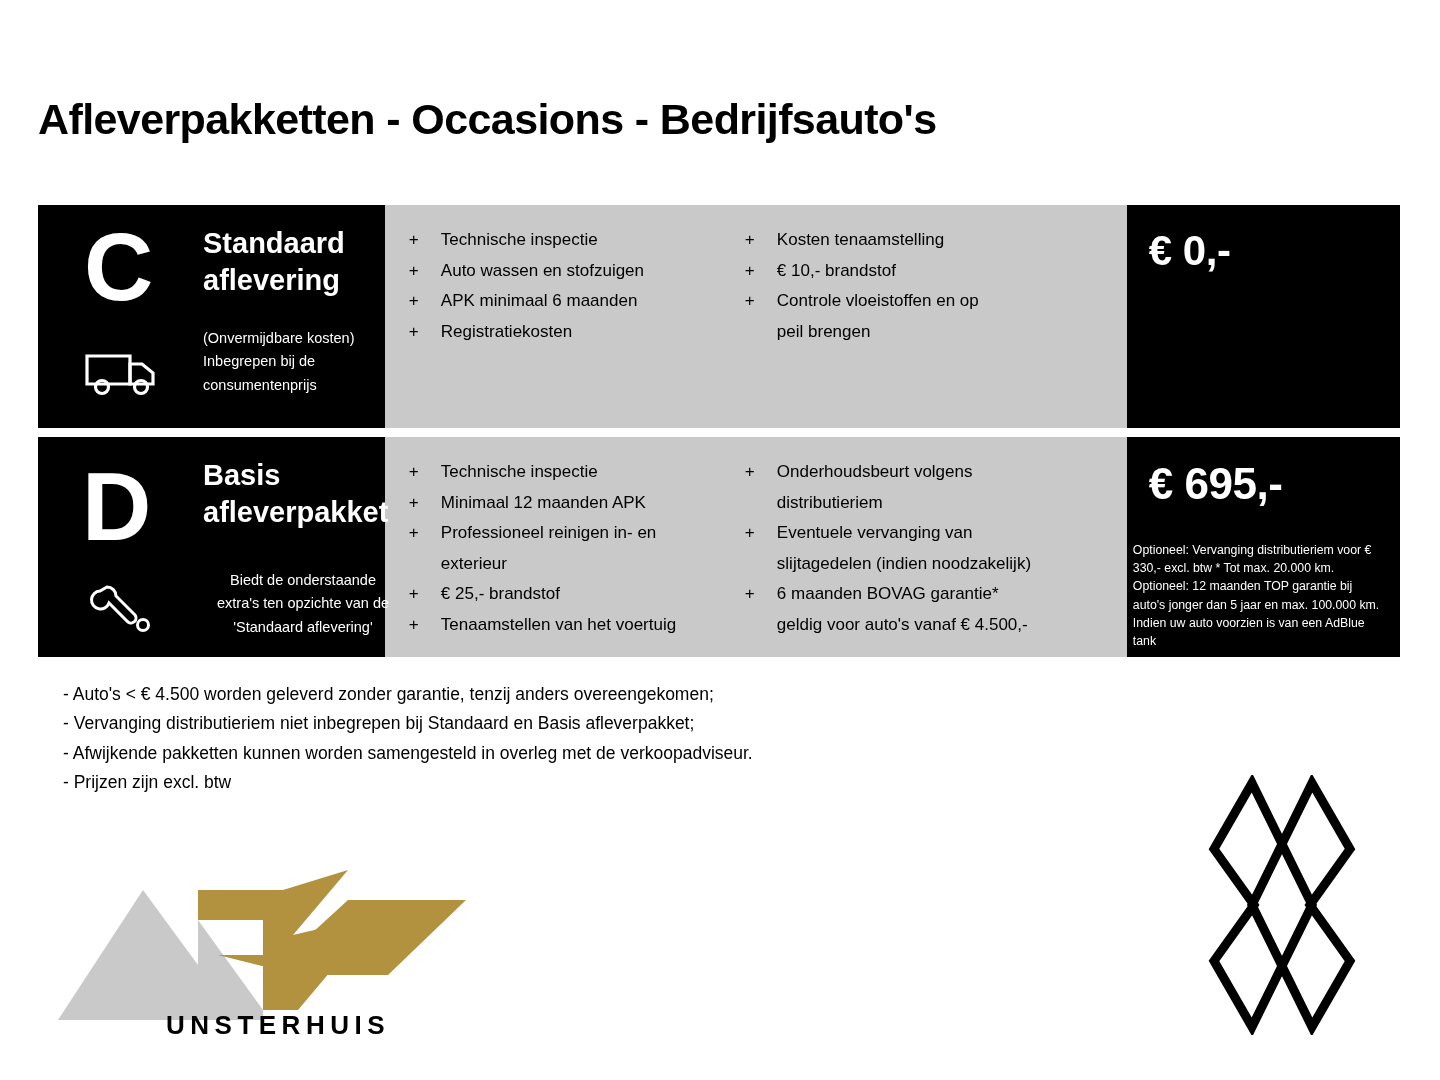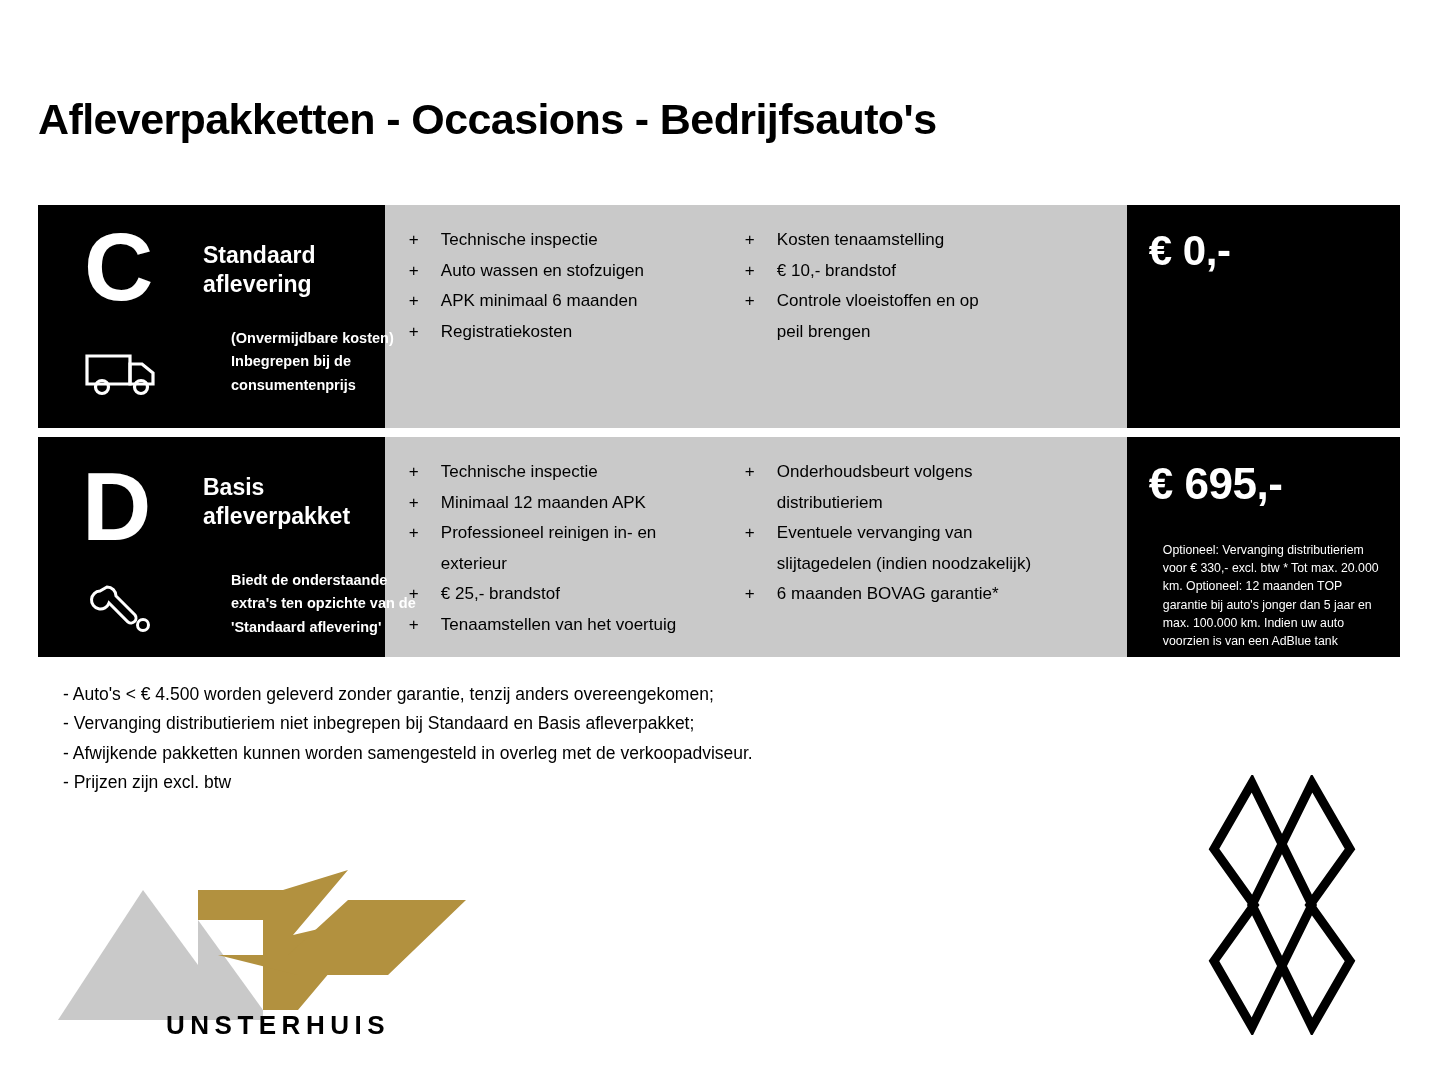--- a/index.html
+++ b/index.html
@@ -44,34 +44,33 @@
     left: 46px; top: 14px;
     font-size: 96px;
     font-weight: bold;
     line-height: 1;
     color: #fff;
   }
   #row-d .pkg-letter { left: 44px; top: 22px; }
 
   .pkg-name {
     position: absolute;
-    left: 165px; top: 36px;
-    font-size: 23px;
+    left: 165px; top: 20px;
+    font-size: 29px;
     font-weight: bold;
     line-height: 1.28;
     width: 200px;
   }
   .pkg-sub {
     position: absolute;
     left: 165px;
     font-size: 14.5px;
     line-height: 1.62;
-    font-weight: bold;
+    font-weight: normal;
     width: 200px;
-    margin-left: 28px;
   }
   #row-c .pkg-sub { top: 122px; }
   #row-d .pkg-sub { top: 132px; }
 
   .pkg-icon {
     position: absolute;
     left: 46px; bottom: 28px;
     width: 74px; height: 54px;
   }
   #row-d .pkg-icon { bottom: 22px; left: 50px; }
@@ -111,21 +110,21 @@
   }
   .price-val {
     font-size: 42px;
     font-weight: bold;
     letter-spacing: -0.5px;
     white-space: nowrap;
   }
   #row-d .price-val { font-size: 44px; }
   .price-note {
     position: absolute;
-    left: 36px; right: 12px;
+    left: 6px; right: 12px;
     top: 104px;
     font-size: 12.3px;
     line-height: 1.48;
   }
 
   
   .footnotes {
     position: absolute;
     left: 32px; top: 680px;
     width: 1100px;
@@ -221,21 +220,21 @@
     <div class="pkg-price">
       <div class="price-val">€ 0,-</div>
     </div>
   </div>
 
   <div class="pkg-row" id="row-d">
     <div class="pkg-left">
       <div class="pkg-letter">D</div>
       <div class="pkg-name" style="white-space:pre-line;">Basis
 afleverpakket</div>
-      <div class="pkg-sub" style="white-space:pre-line;">Biedt de onderstaande
+      <div class="pkg-sub" style="white-space:pre-line;text-align:center;">Biedt de onderstaande
 extra's ten opzichte van de
 'Standaard aflevering'</div>
       <div class="pkg-icon">
         <svg viewBox="0 0 74 54" width="74" height="54" fill="none" stroke="#fff" stroke-width="3">
           <path d="M10 8 a9 9 0 1 0 9 12 L38 39 a5 5 0 0 0 7 -7 L26 13 a9 9 0 0 0 -9 -9 z" transform="translate(2,2)"></path>
           <circle cx="55" cy="44" r="5.5"></circle>
         </svg>
       </div>
     </div>
     <div class="pkg-mid">
@@ -278,20 +277,24 @@
             <span class="plus">+</span>
             <span class="btext">Eventuele vervanging van</span>
           </div>
         <div class="bullet nobullet">
             <span class="plus">+</span>
             <span class="btext">slijtagedelen (indien noodzakelijk)</span>
           </div>
         <div class="bullet">
             <span class="plus">+</span>
             <span class="btext">6 maanden BOVAG garantie*</span>
+          </div>
+        <div class="bullet nobullet">
+            <span class="plus">+</span>
+            <span class="btext">geldig voor auto's vanaf € 4.500,-</span>
           </div>
       </div>
     </div>
     <div class="pkg-price">
       <div class="price-val">€ 695,-</div>
       <div class="price-note">Optioneel: Vervanging distributieriem voor € 330,- excl. btw
 * Tot max. 20.000 km. Optioneel: 12 maanden TOP garantie bij auto's jonger dan 5 jaar en max. 100.000 km. Indien uw auto voorzien is van een AdBlue tank</div>
     </div>
   </div>
 

